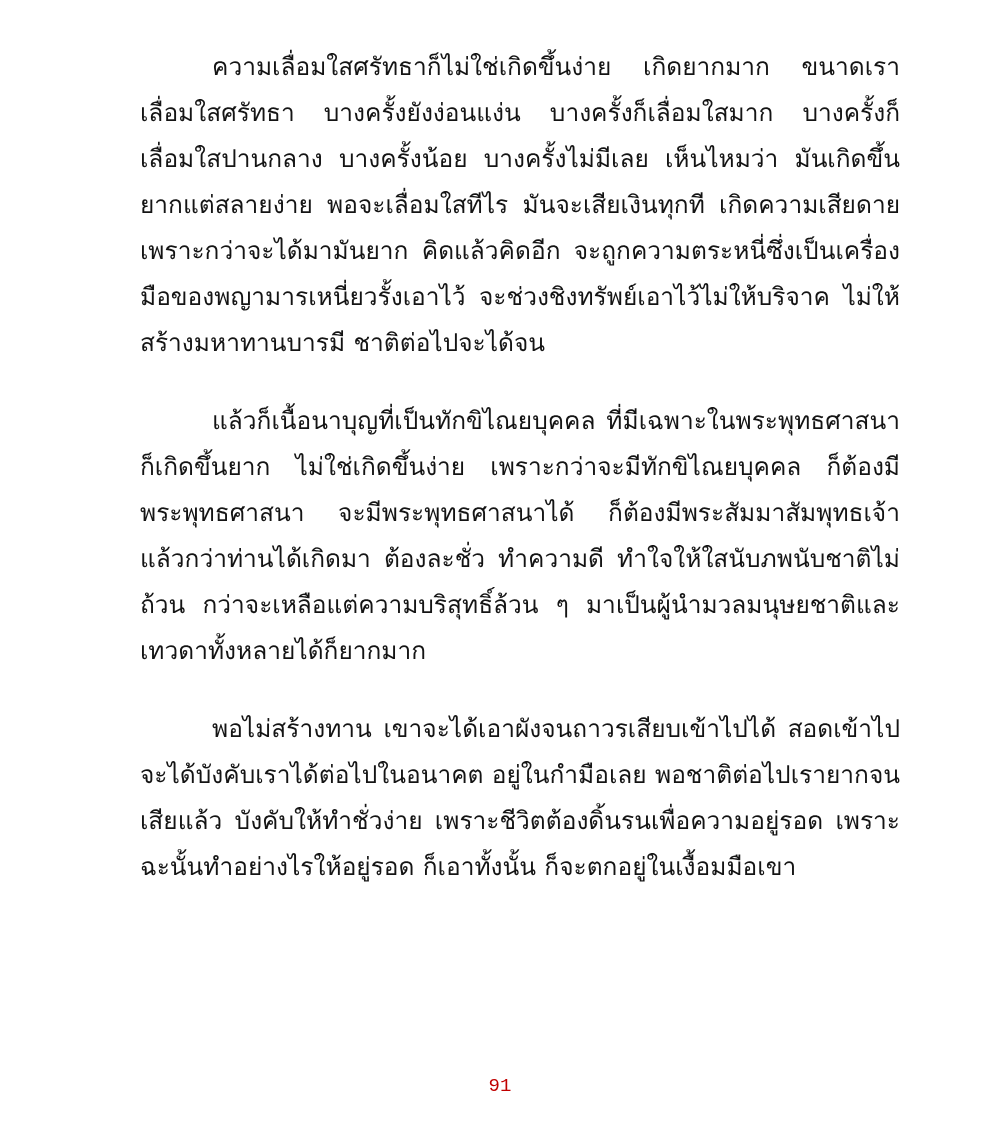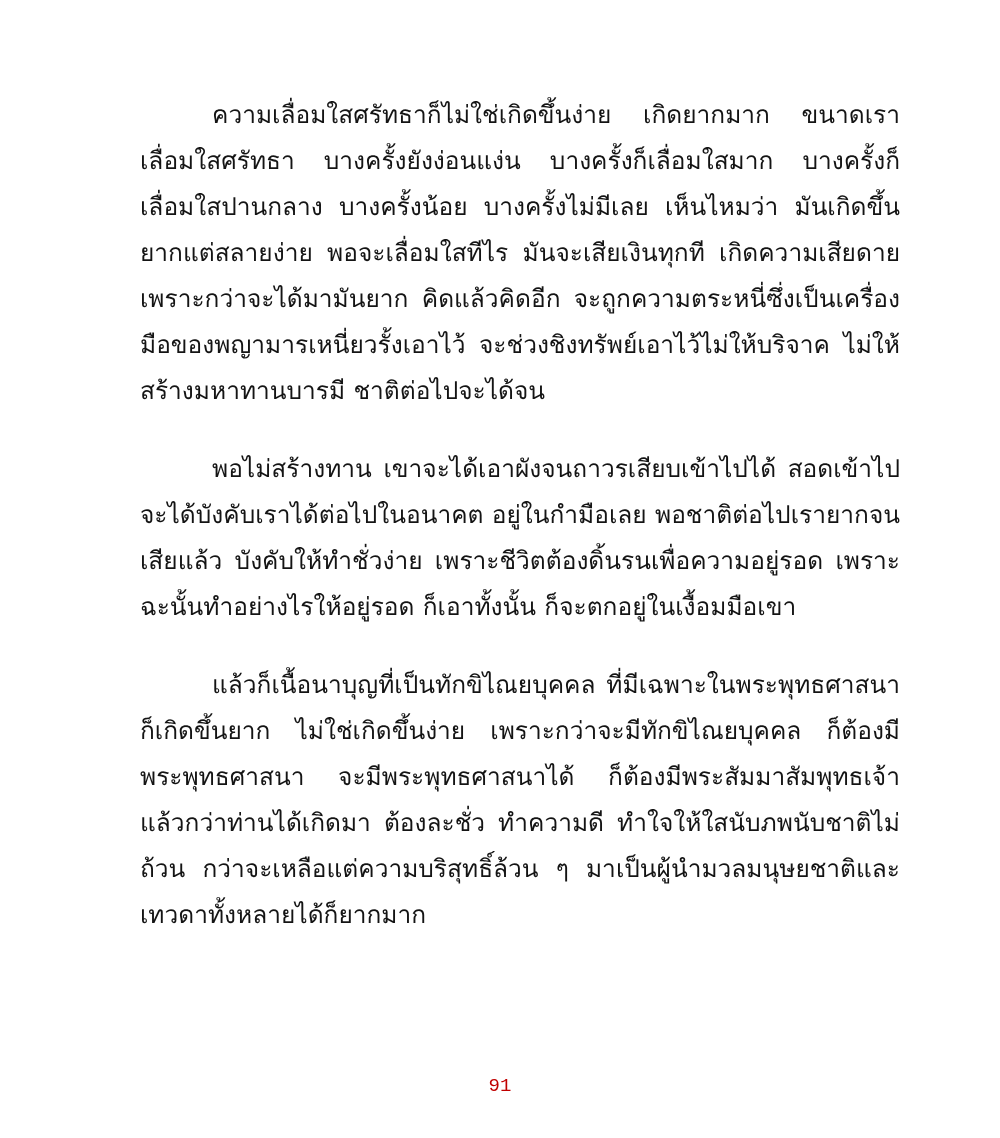--- a/index.html
+++ b/index.html
@@ -16,21 +16,21 @@
     position: relative;
     overflow: hidden;
   }
   .page {
     position: absolute;
     left: 0;
     top: 0;
     width: 1000px;
     height: 1138px;
     box-sizing: border-box;
-    padding: 92px 100px 40px 140px;
+    padding: 44px 100px 40px 140px;
     display: flex;
     flex-direction: column;
   }
   .body-text {
     flex: 0 0 auto;
   }
   .para {
     margin: 0 0 32px 0;
     font-size: 24.5px;
     line-height: 46px;
@@ -53,17 +53,17 @@
     color: #c00000;
     font-family: Liberation Mono, monospace;
   }
 </style>
 </head>
 <body>
 
 <div class="page">
   <div class="body-text">
     <p class="para">ความเลื่อมใสศรัทธาก็ไม่ใช่เกิดขึ้นง่าย  เกิดยากมาก  ขนาดเราเลื่อมใสศรัทธา  บางครั้งยังง่อนแง่น  บางครั้งก็เลื่อมใสมาก  บางครั้งก็เลื่อมใสปานกลาง บางครั้งน้อย บางครั้งไม่มีเลย เห็นไหมว่า มันเกิดขึ้นยากแต่สลายง่าย พอจะเลื่อมใสทีไร มันจะเสียเงินทุกที เกิดความเสียดาย เพราะกว่าจะได้มามันยาก  คิดแล้วคิดอีก  จะถูกความตระหนี่ซึ่งเป็นเครื่องมือของพญามารเหนี่ยวรั้งเอาไว้ จะช่วงชิงทรัพย์เอาไว้ไม่ให้บริจาค ไม่ให้สร้างมหาทานบารมี  ชาติต่อไปจะได้จน</p>
+    <p class="para">แล้วก็เนื้อนาบุญที่เป็นทักขิไณยบุคคล ที่มีเฉพาะในพระพุทธศาสนา ก็เกิดขึ้นยาก  ไม่ใช่เกิดขึ้นง่าย  เพราะกว่าจะมีทักขิไณยบุคคล  ก็ต้องมีพระพุทธศาสนา  จะมีพระพุทธศาสนาได้  ก็ต้องมีพระสัมมาสัมพุทธเจ้า แล้วกว่าท่านได้เกิดมา  ต้องละชั่ว  ทำความดี  ทำใจให้ใสนับภพนับชาติไม่ถ้วน  กว่าจะเหลือแต่ความบริสุทธิ์ล้วน ๆ  มาเป็นผู้นำมวลมนุษยชาติและเทวดาทั้งหลายได้ก็ยากมาก</p>
     <p class="para">พอไม่สร้างทาน  เขาจะได้เอาผังจนถาวรเสียบเข้าไปได้ สอดเข้าไปจะได้บังคับเราได้ต่อไปในอนาคต  อยู่ในกำมือเลย  พอชาติต่อไปเรายากจนเสียแล้ว บังคับให้ทำชั่วง่าย เพราะชีวิตต้องดิ้นรนเพื่อความอยู่รอด เพราะฉะนั้นทำอย่างไรให้อยู่รอด ก็เอาทั้งนั้น ก็จะตกอยู่ในเงื้อมมือเขา</p>
-    <p class="para">แล้วก็เนื้อนาบุญที่เป็นทักขิไณยบุคคล ที่มีเฉพาะในพระพุทธศาสนา ก็เกิดขึ้นยาก  ไม่ใช่เกิดขึ้นง่าย  เพราะกว่าจะมีทักขิไณยบุคคล  ก็ต้องมีพระพุทธศาสนา  จะมีพระพุทธศาสนาได้  ก็ต้องมีพระสัมมาสัมพุทธเจ้า แล้วกว่าท่านได้เกิดมา  ต้องละชั่ว  ทำความดี  ทำใจให้ใสนับภพนับชาติไม่ถ้วน  กว่าจะเหลือแต่ความบริสุทธิ์ล้วน ๆ  มาเป็นผู้นำมวลมนุษยชาติและเทวดาทั้งหลายได้ก็ยากมาก</p>
   </div>
 </div>
 <div class="page-number">91</div>
 
 </body></html>

